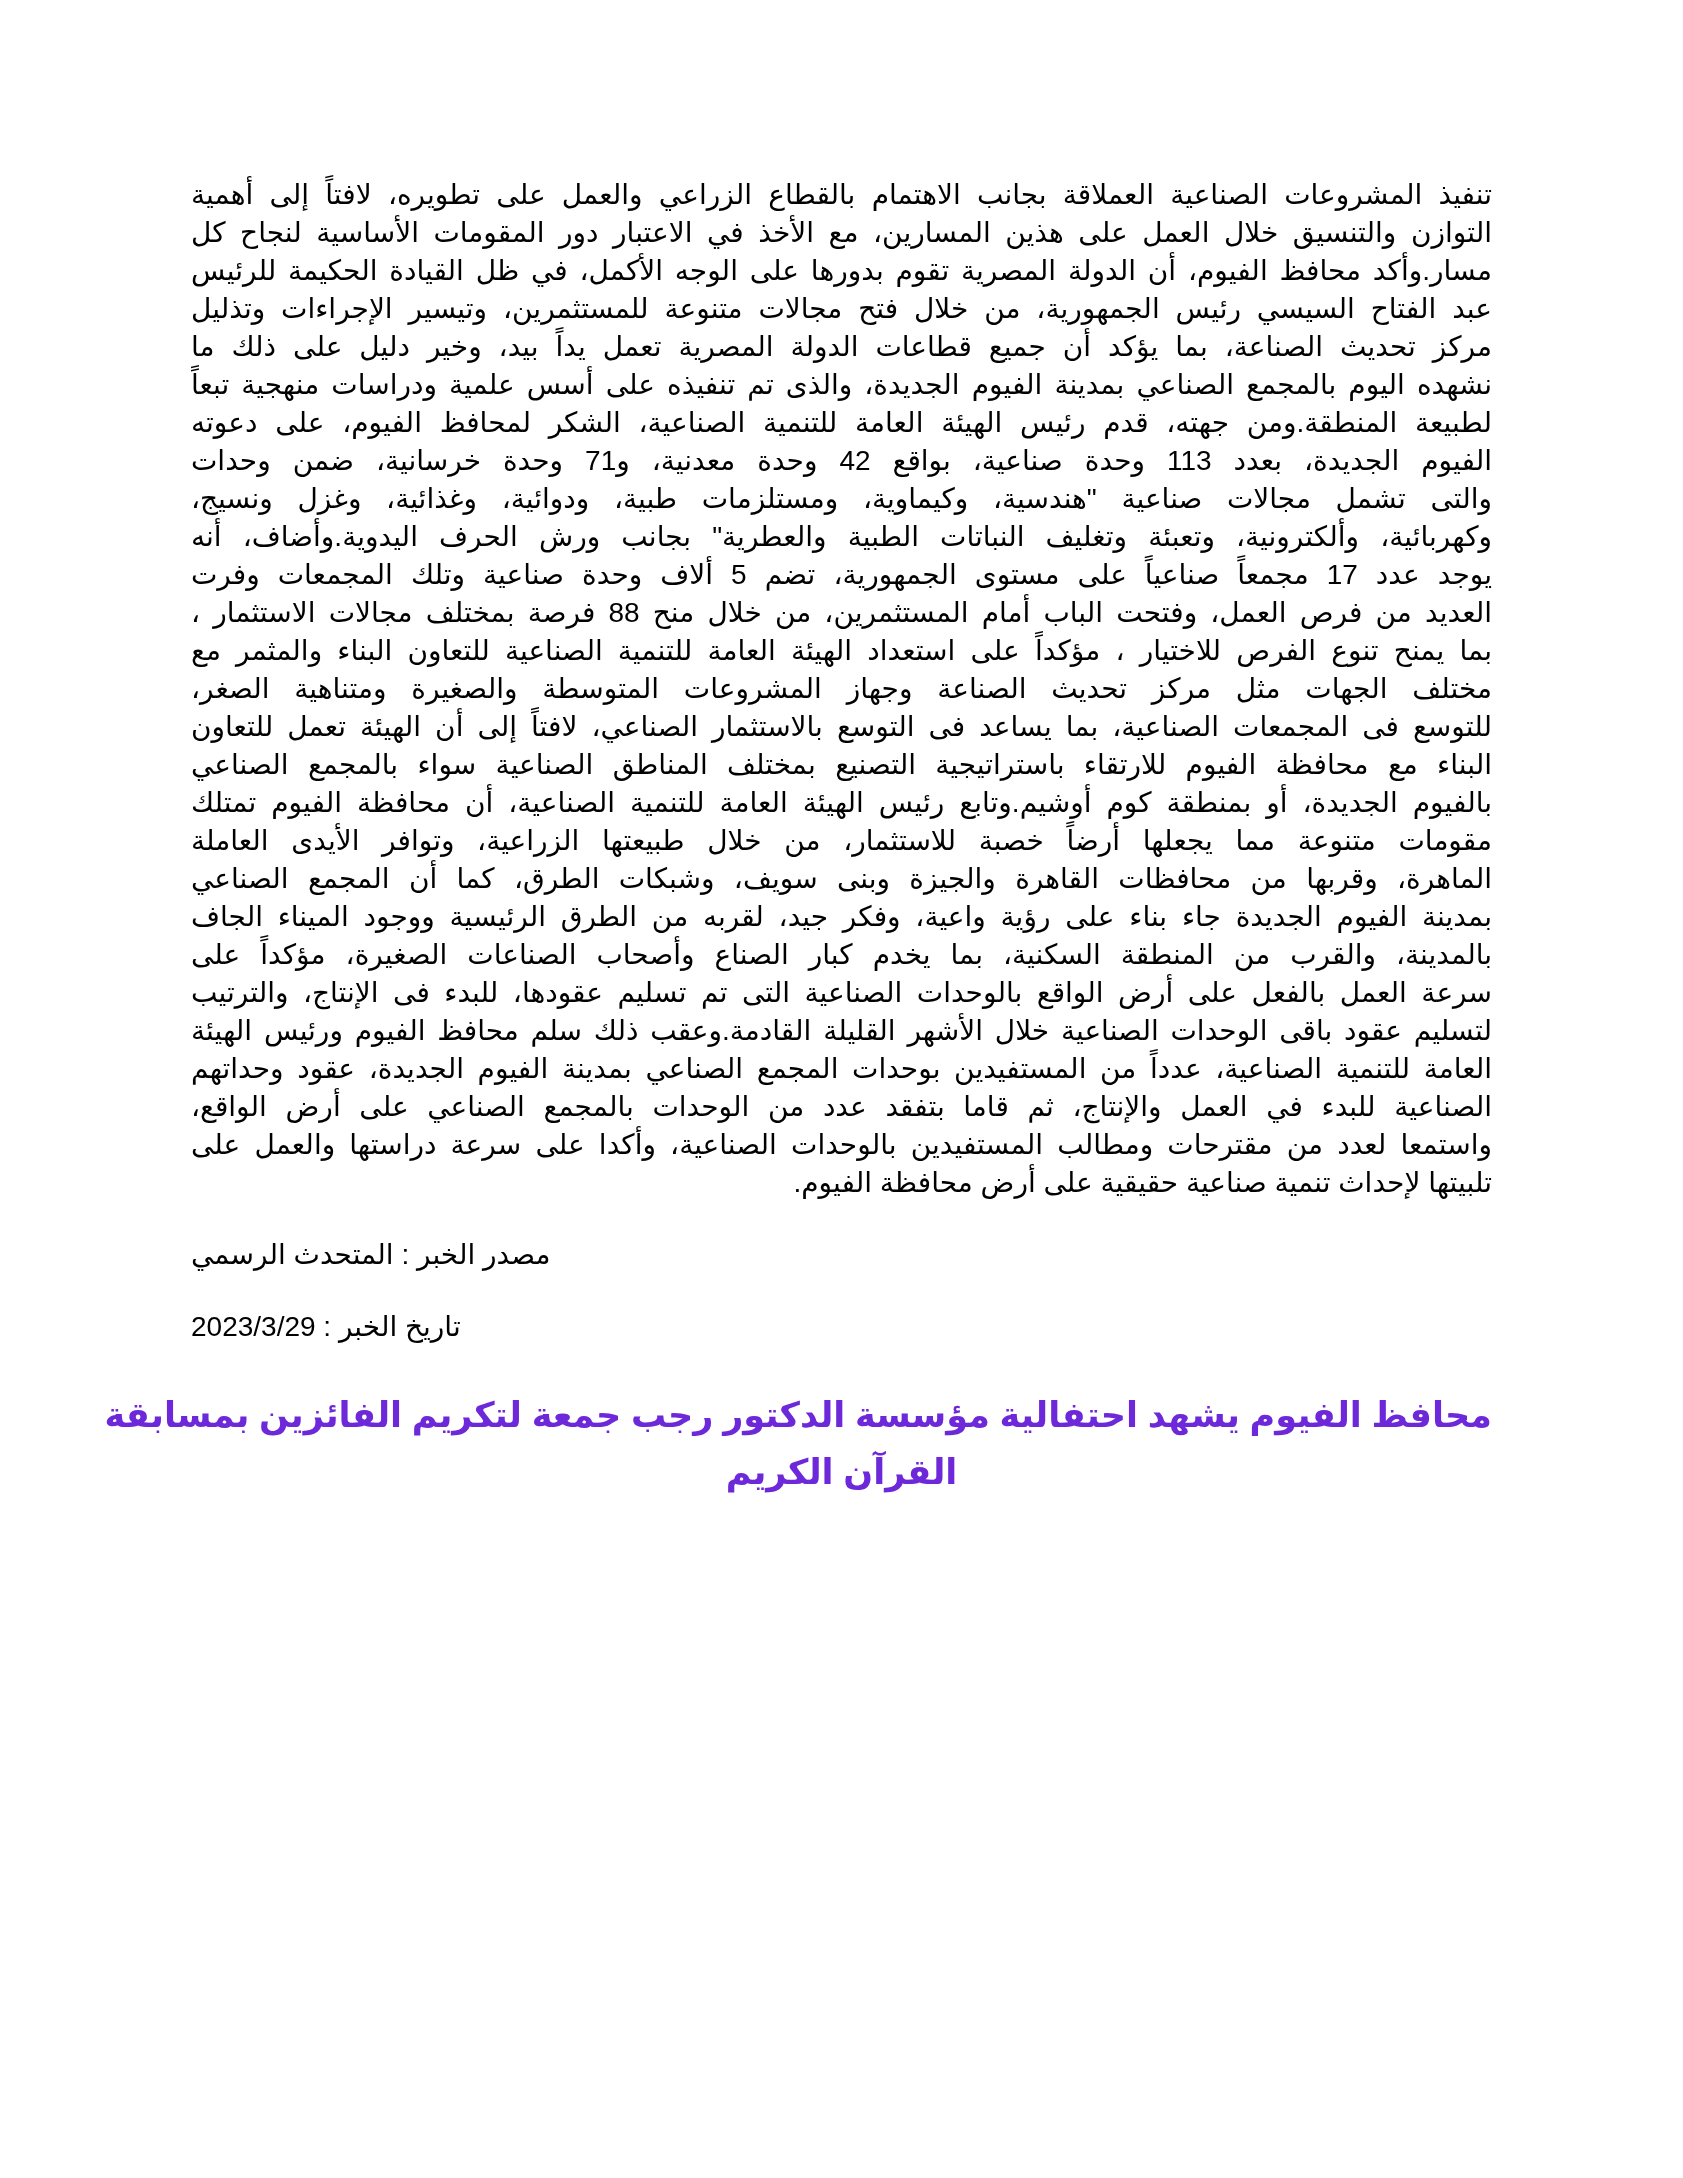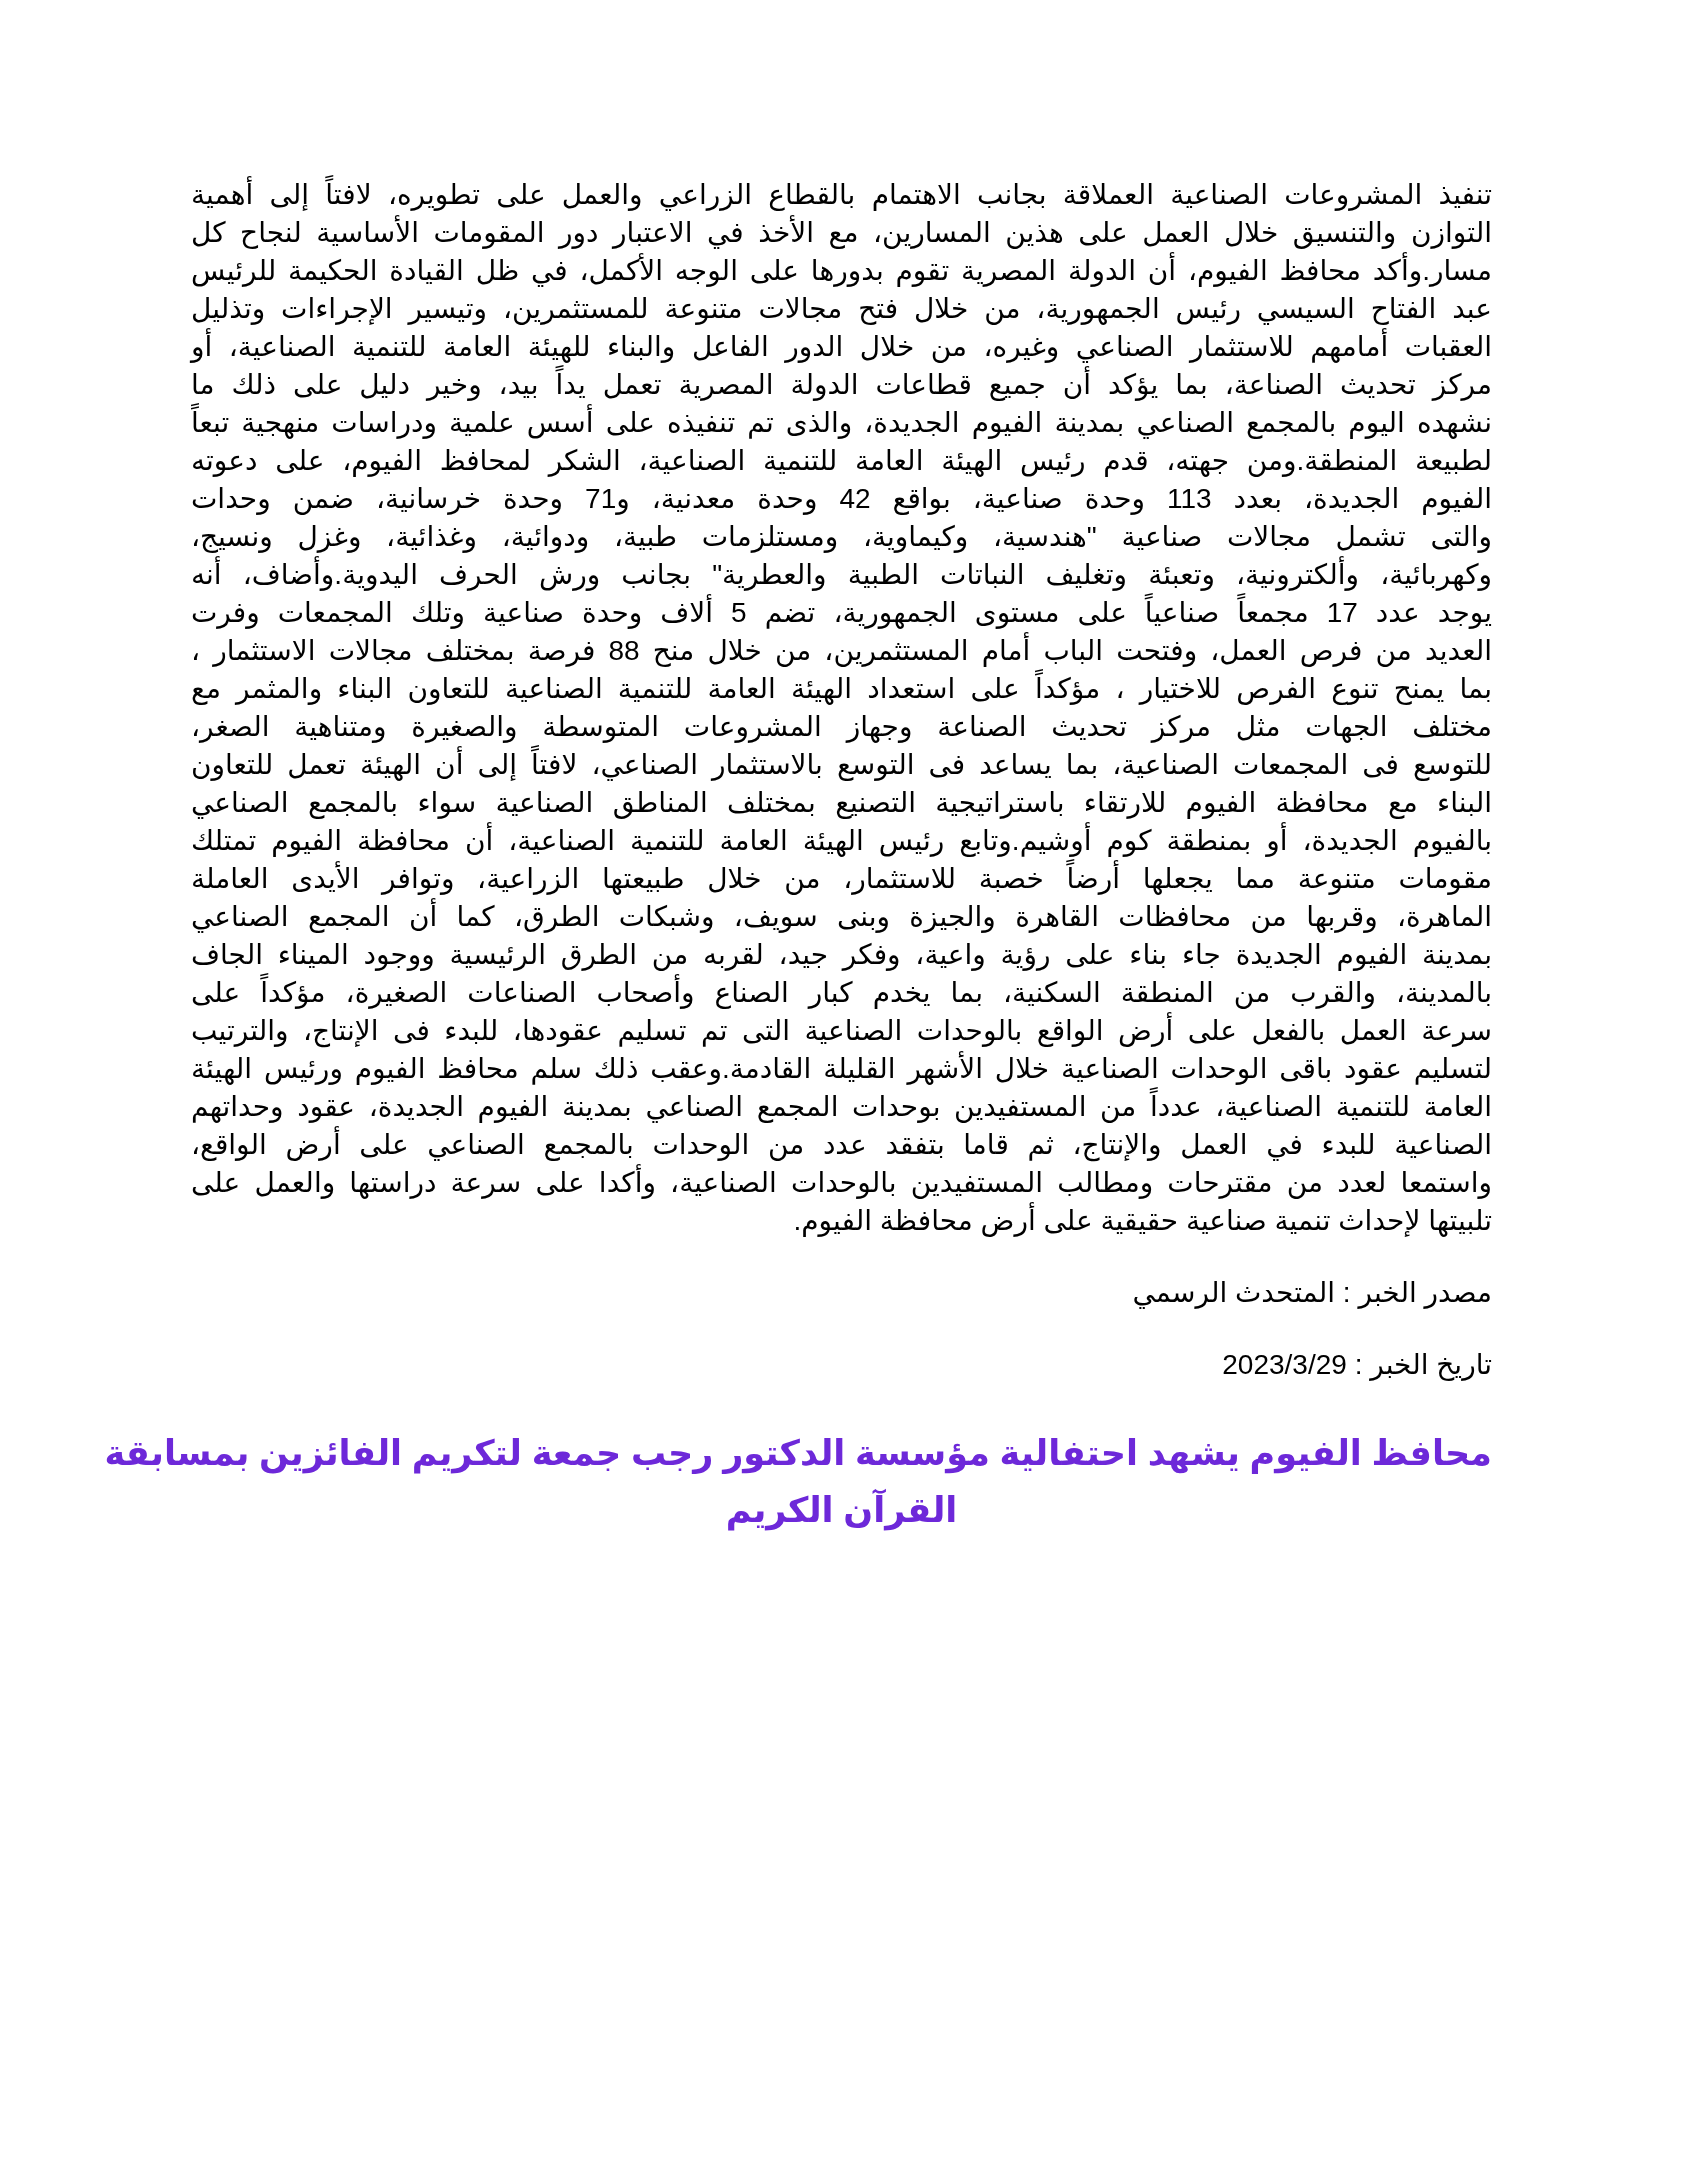--- a/index.html
+++ b/index.html
@@ -35,21 +35,21 @@
       text-align-last: justify;
       white-space: nowrap;
     }
     .body-paragraph .line.last {
       text-align-last: right;
     }
     .meta-line {
       margin: 0;
       font-size: 28px;
       line-height: 38px;
-      text-align: right;
+      text-align: left;
     }
     .meta-source {
       margin-top: 34px;
     }
     .meta-date {
       margin-top: 34px;
     }
     .headline {
       margin: 40px 0 0 0;
       font-size: 35px;
@@ -71,21 +71,20 @@
 </head>
 <body>
 
 <div class="page">
 
   <p class="body-paragraph">
     <span class="line">تنفيذ المشروعات الصناعية العملاقة بجانب الاهتمام بالقطاع الزراعي والعمل على تطويره، لافتاً إلى أهمية</span>
     <span class="line">التوازن والتنسيق خلال العمل على هذين المسارين، مع الأخذ في الاعتبار دور المقومات الأساسية لنجاح كل</span>
     <span class="line">مسار.وأكد محافظ الفيوم، أن الدولة المصرية تقوم بدورها على الوجه الأكمل، في ظل القيادة الحكيمة للرئيس</span>
     <span class="line">عبد الفتاح السيسي رئيس الجمهورية، من خلال فتح مجالات متنوعة للمستثمرين، وتيسير الإجراءات وتذليل</span>
-    <span class="line">العقبات أمامهم للاستثمار الصناعي وغيره، من خلال الدور الفاعل والبناء للهيئة العامة للتنمية الصناعية، أو</span>
     <span class="line">مركز تحديث الصناعة، بما يؤكد أن جميع قطاعات الدولة المصرية تعمل يداً بيد، وخير دليل على ذلك ما</span>
     <span class="line">نشهده اليوم بالمجمع الصناعي بمدينة الفيوم الجديدة، والذى تم تنفيذه على أسس علمية ودراسات منهجية تبعاً</span>
     <span class="line">لطبيعة المنطقة.ومن جهته، قدم رئيس الهيئة العامة للتنمية الصناعية، الشكر لمحافظ الفيوم، على دعوته</span>
     <span class="line">الفيوم الجديدة، بعدد 113 وحدة صناعية، بواقع 42 وحدة معدنية، و71 وحدة خرسانية، ضمن وحدات</span>
     <span class="line">والتى تشمل مجالات صناعية "هندسية، وكيماوية، ومستلزمات طبية، ودوائية، وغذائية، وغزل ونسيج،</span>
     <span class="line">وكهربائية، وألكترونية، وتعبئة وتغليف النباتات الطبية والعطرية" بجانب ورش الحرف اليدوية.وأضاف، أنه</span>
     <span class="line">يوجد عدد 17 مجمعاً صناعياً على مستوى الجمهورية، تضم 5 ألاف وحدة صناعية وتلك المجمعات وفرت</span>
     <span class="line">العديد من فرص العمل، وفتحت الباب أمام المستثمرين، من خلال منح 88 فرصة بمختلف مجالات الاستثمار ،</span>
     <span class="line">بما يمنح تنوع الفرص للاختيار ، مؤكداً على استعداد الهيئة العامة للتنمية الصناعية للتعاون البناء والمثمر مع</span>
     <span class="line">مختلف الجهات مثل مركز تحديث الصناعة وجهاز المشروعات المتوسطة والصغيرة ومتناهية الصغر،</span>

